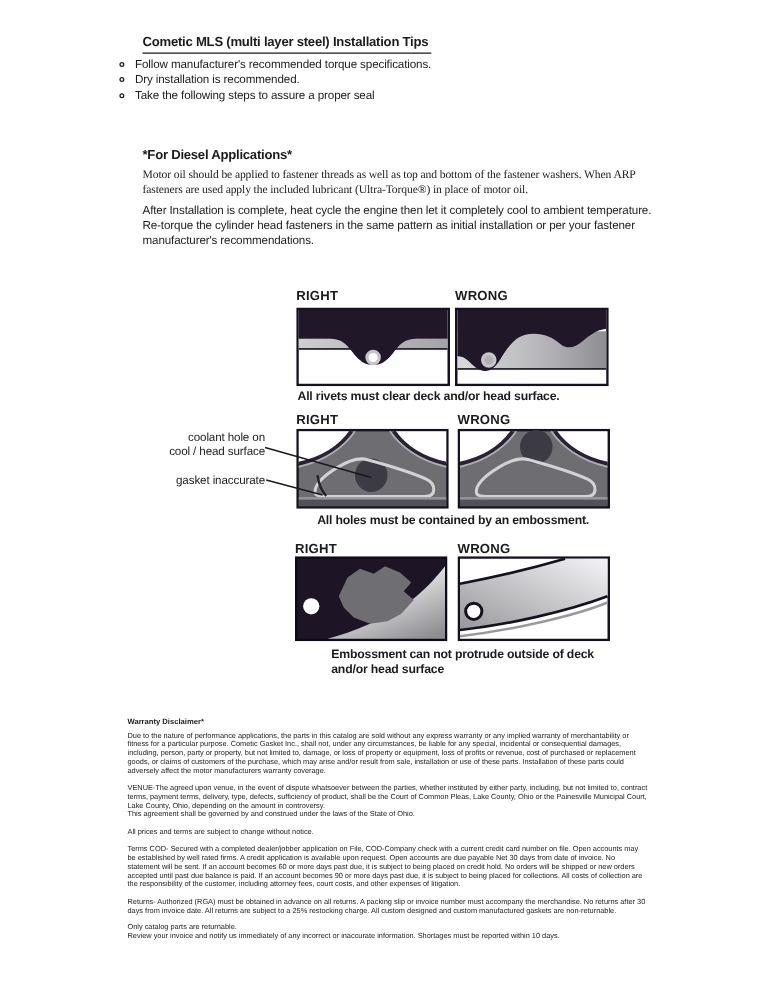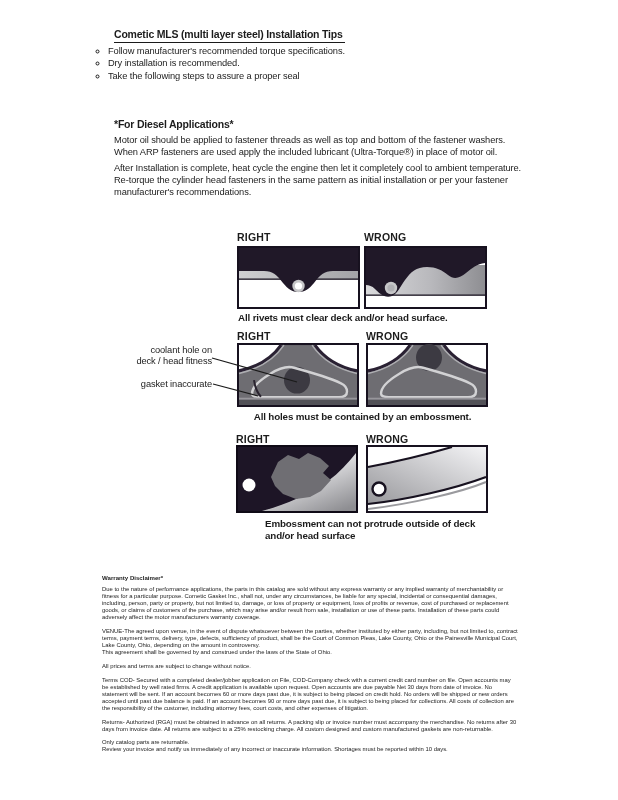--- a/index.html
+++ b/index.html
@@ -40,21 +40,21 @@
 
   <div class="abs" style="left:96px;top:45px;width:450px;">
     <ul class="bullets">
       <li>Follow manufacturer's recommended torque specifications.</li>
       <li>Dry installation is recommended.</li>
       <li>Take the following steps to assure a proper seal</li>
     </ul>
   </div>
 
   <div class="abs section-heading" style="left:114px;top:118px;">*For Diesel Applications*</div>
-  <div class="abs body-text" style="left:114px;top:134px;width:412px;">Motor oil should be applied to fastener threads as well as top and bottom of the fastener washers. When ARP fasteners are used apply the included lubricant (Ultra-Torque®) in place of motor oil.</div>
+  <div class="abs body-text" style="left:114px;top:134px;width:412px;font-family:Liberation Serif, serif;">Motor oil should be applied to fastener threads as well as top and bottom of the fastener washers. When ARP fasteners are used apply the included lubricant (Ultra-Torque®) in place of motor oil.</div>
   <div class="abs body-text" style="left:114px;top:162px;width:412px;">After Installation is complete, heat cycle the engine then let it completely cool to ambient temperature. Re-torque the cylinder head fasteners in the same pattern as initial installation or per your fastener manufacturer's recommendations.</div>
 
   <div class="abs rw-label" style="left:237px;top:231px;width:123px;">RIGHT</div>
   <div class="abs rw-label" style="left:364px;top:231px;width:123px;">WRONG</div>
 
   <svg class="abs" style="left:237px;top:246px;" width="123" height="63" viewBox="0 0 123 63" preserveAspectRatio="none">
     <defs>
       <linearGradient id="deckg1" x1="0" y1="0" x2="1" y2="0">
         <stop offset="0" stop-color="#cfcfd1"></stop>
           <stop offset="1" stop-color="#a3a3a7"></stop>
@@ -83,21 +83,21 @@
     <circle cx="27" cy="42" r="6.2" fill="#c6c6c8"></circle>
     <circle cx="27" cy="42" r="3.6" fill="#b0b0b4"></circle>
   </svg>
 
   <div class="abs caption" style="left:238px;top:312px;width:300px;">All rivets must clear deck and/or head surface.</div>
 
   <div class="abs rw-label" style="left:237px;top:330px;width:122px;">RIGHT</div>
   <div class="abs rw-label" style="left:366px;top:330px;width:122px;">WRONG</div>
 
   <div class="abs diagram-label pre" style="left:80px;top:345px;width:132px;">coolant hole on
-deck / head fitness</div>
+cool / head surface</div>
   <div class="abs diagram-label" style="left:80px;top:379px;width:132px;">gasket inaccurate</div>
 
   <svg class="abs" style="left:237px;top:343px;" width="122" height="64" viewBox="0 0 122 62" preserveAspectRatio="none">
     <rect x="1" y="1" width="120" height="60" fill="#6e6d72" stroke="#17111f" stroke-width="2"></rect>
     <path d="M2,2 H44 C36,13 22,23 2,27 Z" fill="#ffffff"></path>
     <path d="M44,2 C36,13 22,23 2,27" stroke="#2a2133" stroke-width="3" fill="none"></path>
     <path d="M47,2 C39,13.5 24,24.5 2,29.5" stroke="#aeaeb2" stroke-width="1.4" fill="none"></path>
     <path d="M120,2 H78 C86,13 100,23 120,27 Z" fill="#ffffff"></path>
     <path d="M78,2 C86,13 100,23 120,27" stroke="#2a2133" stroke-width="3" fill="none"></path>
     <path d="M75,2 C83,13.5 98,24.5 120,29.5" stroke="#aeaeb2" stroke-width="1.4" fill="none"></path>

